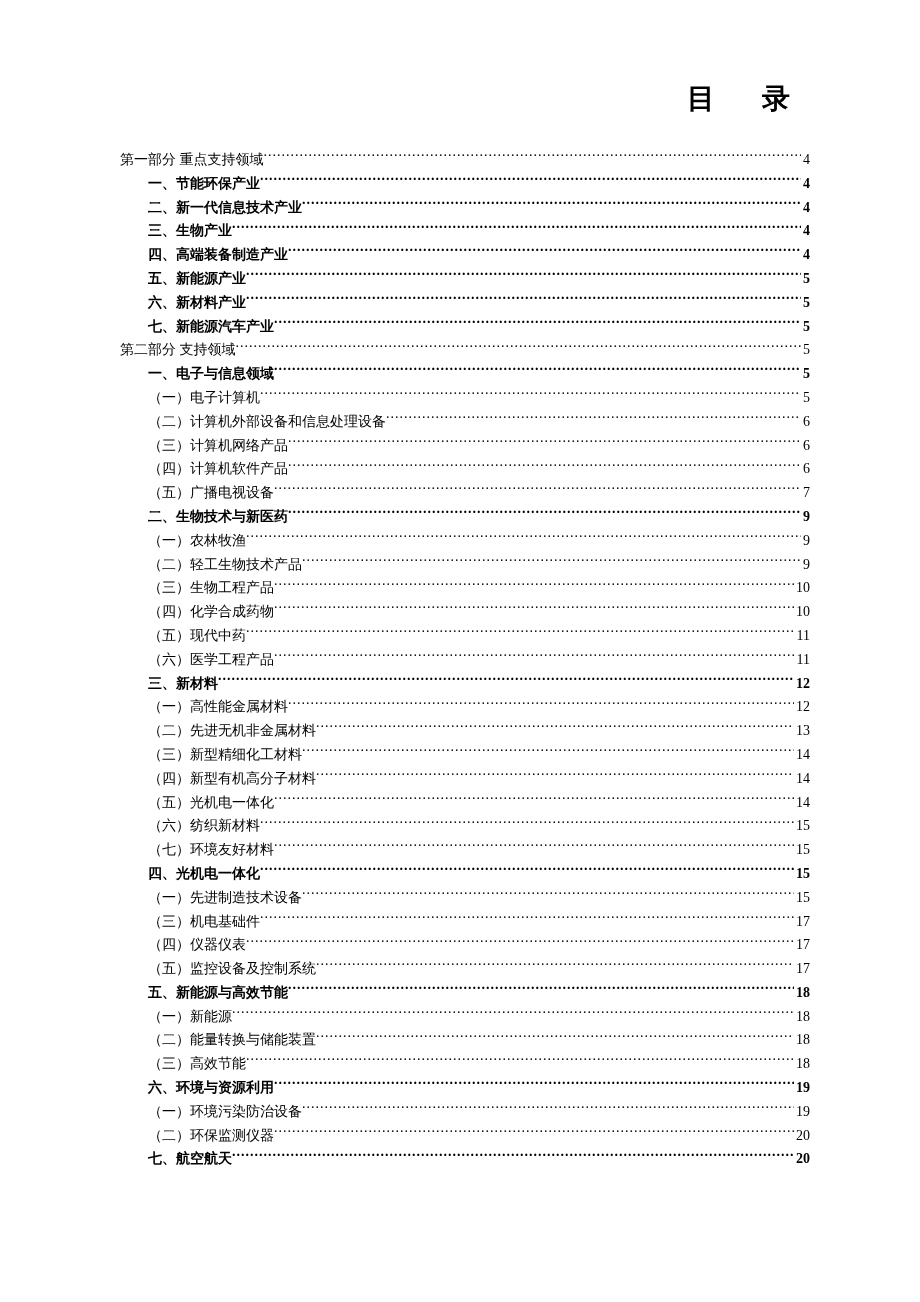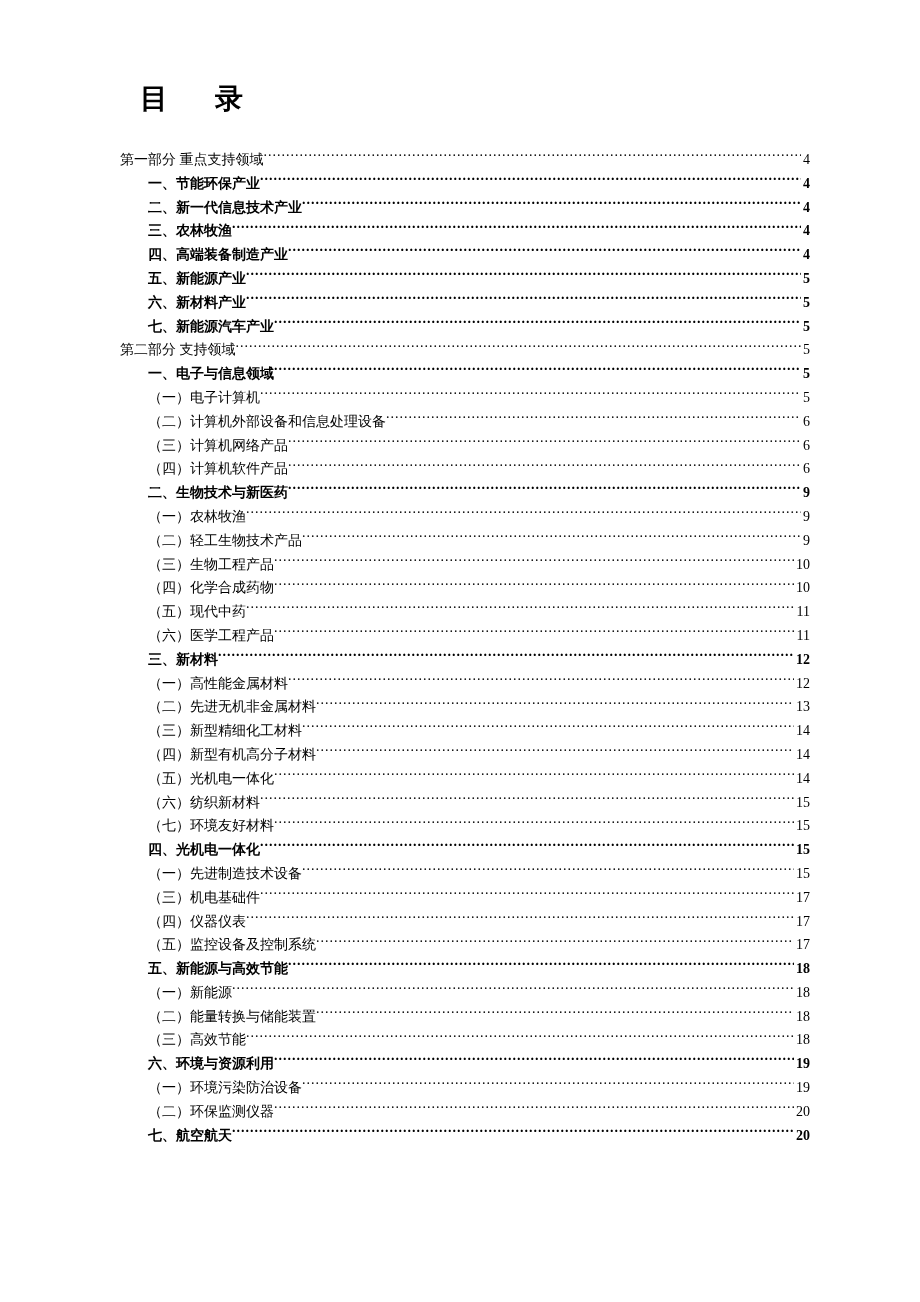--- a/index.html
+++ b/index.html
@@ -9,21 +9,21 @@
     }
     body {
       background: #ffffff;
       font-family: "SimSun", "宋体", serif;
       width: 920px;
       margin: 0 auto;
       padding: 80px 110px 60px 120px;
       color: #000;
     }
     .title {
-      text-align: left;
+      text-align: right;
       font-size: 28px;
       font-weight: bold;
       margin-bottom: 30px;
       letter-spacing: 20px;
       padding-left: 20px;
     }
     .toc-entry {
       display: flex;
       align-items: baseline;
       font-size: 14px;
@@ -70,21 +70,21 @@
       <span class="toc-label">一、节能环保产业</span>
       <span class="toc-dots"></span>
       <span class="toc-page">4</span>
     </div>
     <div class="toc-entry indent-1">
       <span class="toc-label">二、新一代信息技术产业</span>
       <span class="toc-dots"></span>
       <span class="toc-page">4</span>
     </div>
     <div class="toc-entry indent-1">
-      <span class="toc-label">三、农林牧渔</span>
+      <span class="toc-label">三、生物产业</span>
       <span class="toc-dots"></span>
       <span class="toc-page">4</span>
     </div>
     <div class="toc-entry indent-1">
       <span class="toc-label">四、高端装备制造产业</span>
       <span class="toc-dots"></span>
       <span class="toc-page">4</span>
     </div>
     <div class="toc-entry indent-1">
       <span class="toc-label">五、新能源产业</span>
@@ -123,20 +123,25 @@
     </div>
     <div class="toc-entry indent-2">
       <span class="toc-label">（三）计算机网络产品</span>
       <span class="toc-dots"></span>
       <span class="toc-page">6</span>
     </div>
     <div class="toc-entry indent-2">
       <span class="toc-label">（四）计算机软件产品</span>
       <span class="toc-dots"></span>
       <span class="toc-page">6</span>
+    </div>
+    <div class="toc-entry indent-2">
+      <span class="toc-label">（五）广播电视设备</span>
+      <span class="toc-dots"></span>
+      <span class="toc-page">7</span>
     </div>
     <div class="toc-entry indent-1">
       <span class="toc-label">二、生物技术与新医药</span>
       <span class="toc-dots"></span>
       <span class="toc-page">9</span>
     </div>
     <div class="toc-entry indent-2">
       <span class="toc-label">（一）农林牧渔</span>
       <span class="toc-dots"></span>
       <span class="toc-page">9</span>

